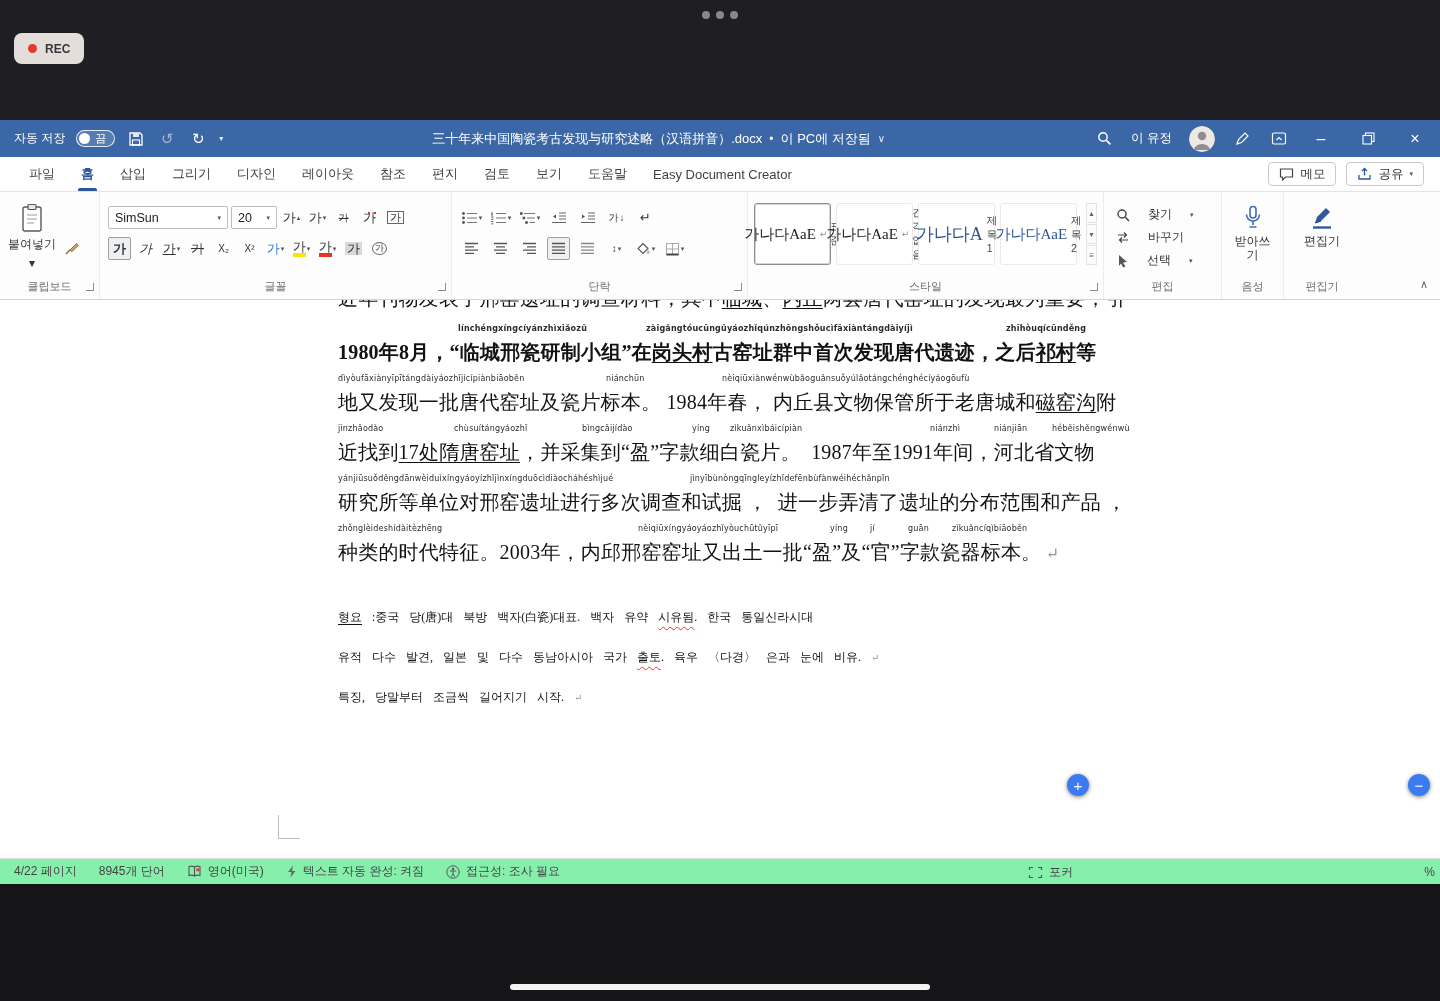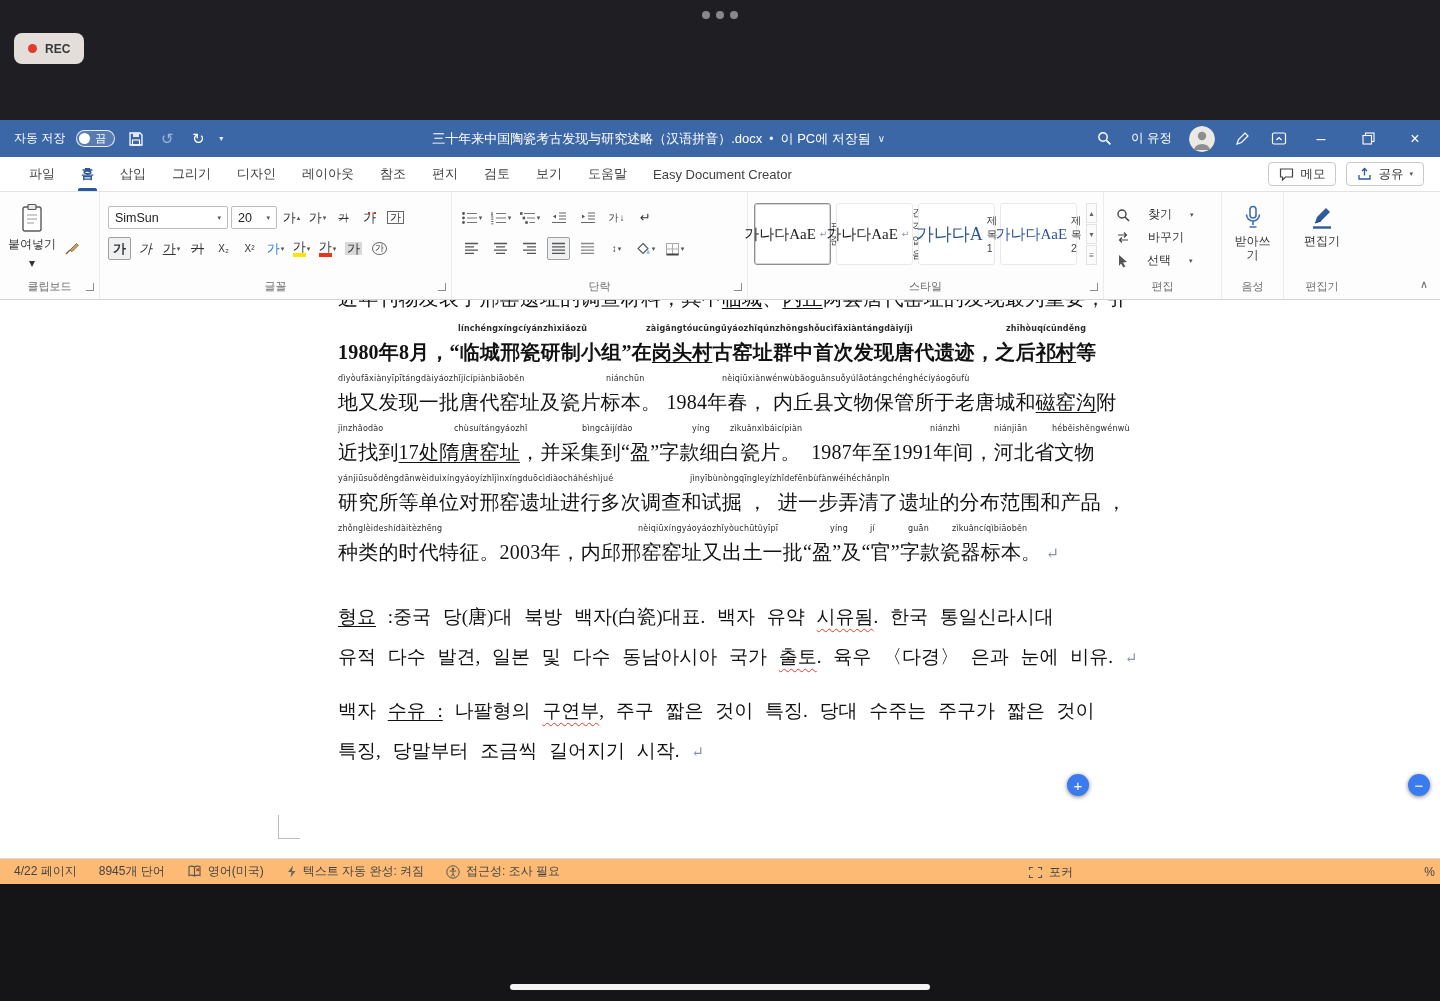--- a/index.html
+++ b/index.html
@@ -101,30 +101,30 @@
   .doc-content { position:absolute; left:338px; top:0; width:784px; }
   .dline { position:relative; }
   .dline.cn { height:50px; }
   .dline.clipped { height:9px; overflow:hidden; }
   .dline.clipped .mtext { transform:translateY(-13px); line-height:22px; }
   .pinyin { position:relative; height:15px; font-size:8px; color:#2c2c2c; font-family:"DejaVu Sans",sans-serif; }
   .pinyin span { position:absolute; top:3px; white-space:nowrap; letter-spacing:.2px; }
   .mtext { font-family:"Liberation Serif","DejaVu Serif",serif; color:#121212; white-space:pre; }
   .cn .mtext { font-size:20px; line-height:33px; letter-spacing:.2px; }
   .dline.kr { height:40px; }
-  .kr .mtext { font-size:19px; line-height:40px; word-spacing:7px; }
+  .kr .mtext { font-size:12px; line-height:40px; word-spacing:7px; }
   .mtext .u { text-decoration:underline; text-decoration-thickness:1px; text-underline-offset:3px; }
   .mtext .w { text-decoration-line:underline; text-decoration-style:wavy; text-decoration-color:#e23b2e;
               text-decoration-thickness:1px; text-underline-offset:5px; }
   .mtext .pmark { color:#8a93a6; font-size:.8em; }
   .corner-mark { position:absolute; left:278px; top:515px; width:22px; height:24px;
                  border-left:1px solid #bdbdbd; border-bottom:1px solid #bdbdbd; }
 
   
-  .statusbar { position:absolute; left:0; top:858px; width:1440px; height:26px; background:#fdba74;
+  .statusbar { position:absolute; left:0; top:858px; width:1440px; height:26px; background:#86efac;
                border-top:1px solid #dcdcdc; display:flex; align-items:center; gap:22px; padding-left:14px;
                font-size:12px; color:#434343; }
   .sb-item { display:flex; align-items:center; gap:6px; white-space:nowrap; }
   .sb-focus { position:absolute; left:1028px; top:0; height:26px; display:flex; align-items:center; gap:6px; }
   .sb-zoom { position:absolute; right:5px; top:0; height:26px; display:flex; align-items:center; }
 
   
   .webcam { position:absolute; left:1080px; top:786px; width:336px; height:190px; border-radius:10px; overflow:hidden;
             z-index:40; box-shadow:0 4px 18px rgba(0,0,0,.55); background:#2b313c; }
   .wc-bg { position:absolute; inset:0; background:linear-gradient(100deg,#252b35 0%,#2d333f 40%,#4d4a42 66%,#8d8676 82%,#d8d0bf 100%); }
@@ -608,23 +608,20 @@
             <span style="left: 570px;">guān</span>
             <span style="left: 614px;">zìkuǎncíqìbiāoběn</span>
           </div>
           <div class="mtext"><span>种类的时代特征。2003年，内邱邢窑窑址又出土一批“盈”及“官”字款瓷器标本。</span><span class="pmark"> ↵</span></div>
         </div>
         <div class="dline kr" style="margin-top: 26px;">
           <div class="mtext"><span class="u">형요</span><span> :중국 당(唐)대 북방 백자(白瓷)대표. 백자 유약 </span><span class="w">시유됨</span><span>. 한국 통일신라시대</span></div>
         </div>
         <div class="dline kr">
           <div class="mtext"><span>유적 다수 발견, 일본 및 다수 동남아시아 국가 </span><span class="w">출토</span><span>. 육우 〈다경〉 은과 눈에 비유. </span><span class="pmark">↵</span></div>
-        </div>
-        <div class="dline kr" style="margin-top: 14px;">
-          <div class="mtext"><span>백자 </span><span class="u">수유 :</span><span> 나팔형의 </span><span class="w">구연부</span><span>, 주구 짧은 것이 특징. 당대 수주는 주구가 짧은 것이</span></div>
         </div>
         <div class="dline kr">
           <div class="mtext"><span>특징, 당말부터 조금씩 길어지기 시작. </span><span class="pmark">↵</span></div>
         </div>
       </div>
     <div class="corner-mark"></div>
 
   </div>
 
   <div class="statusbar">

